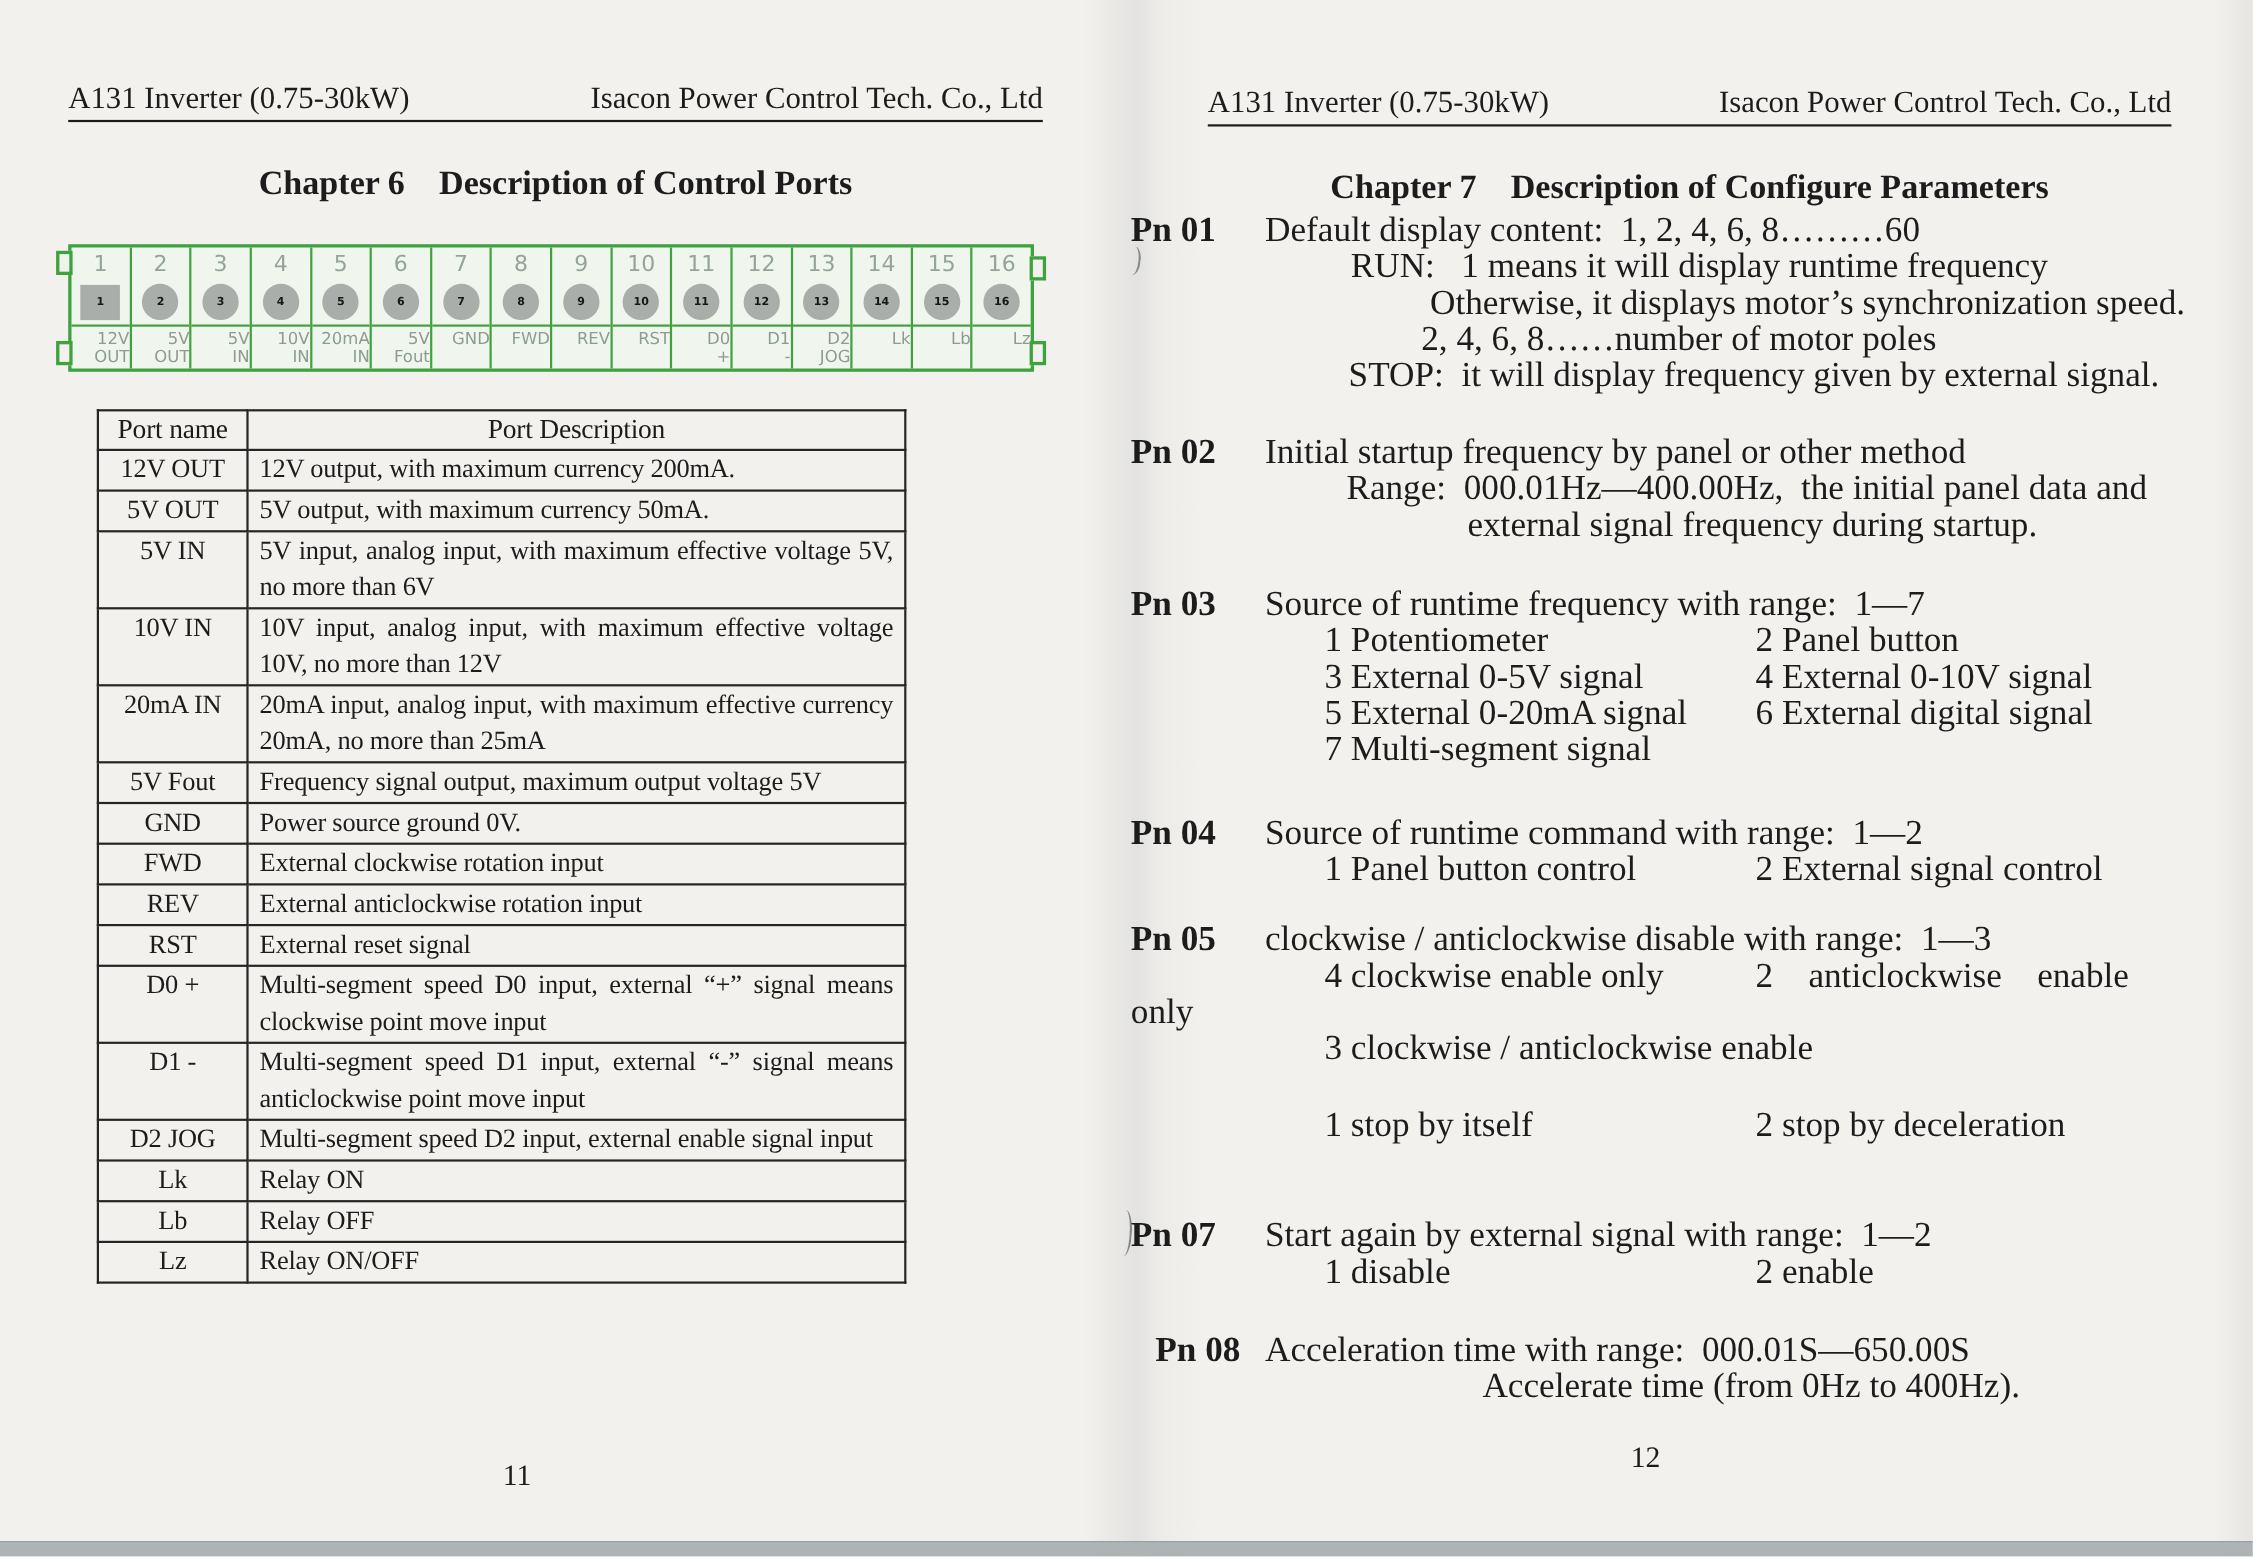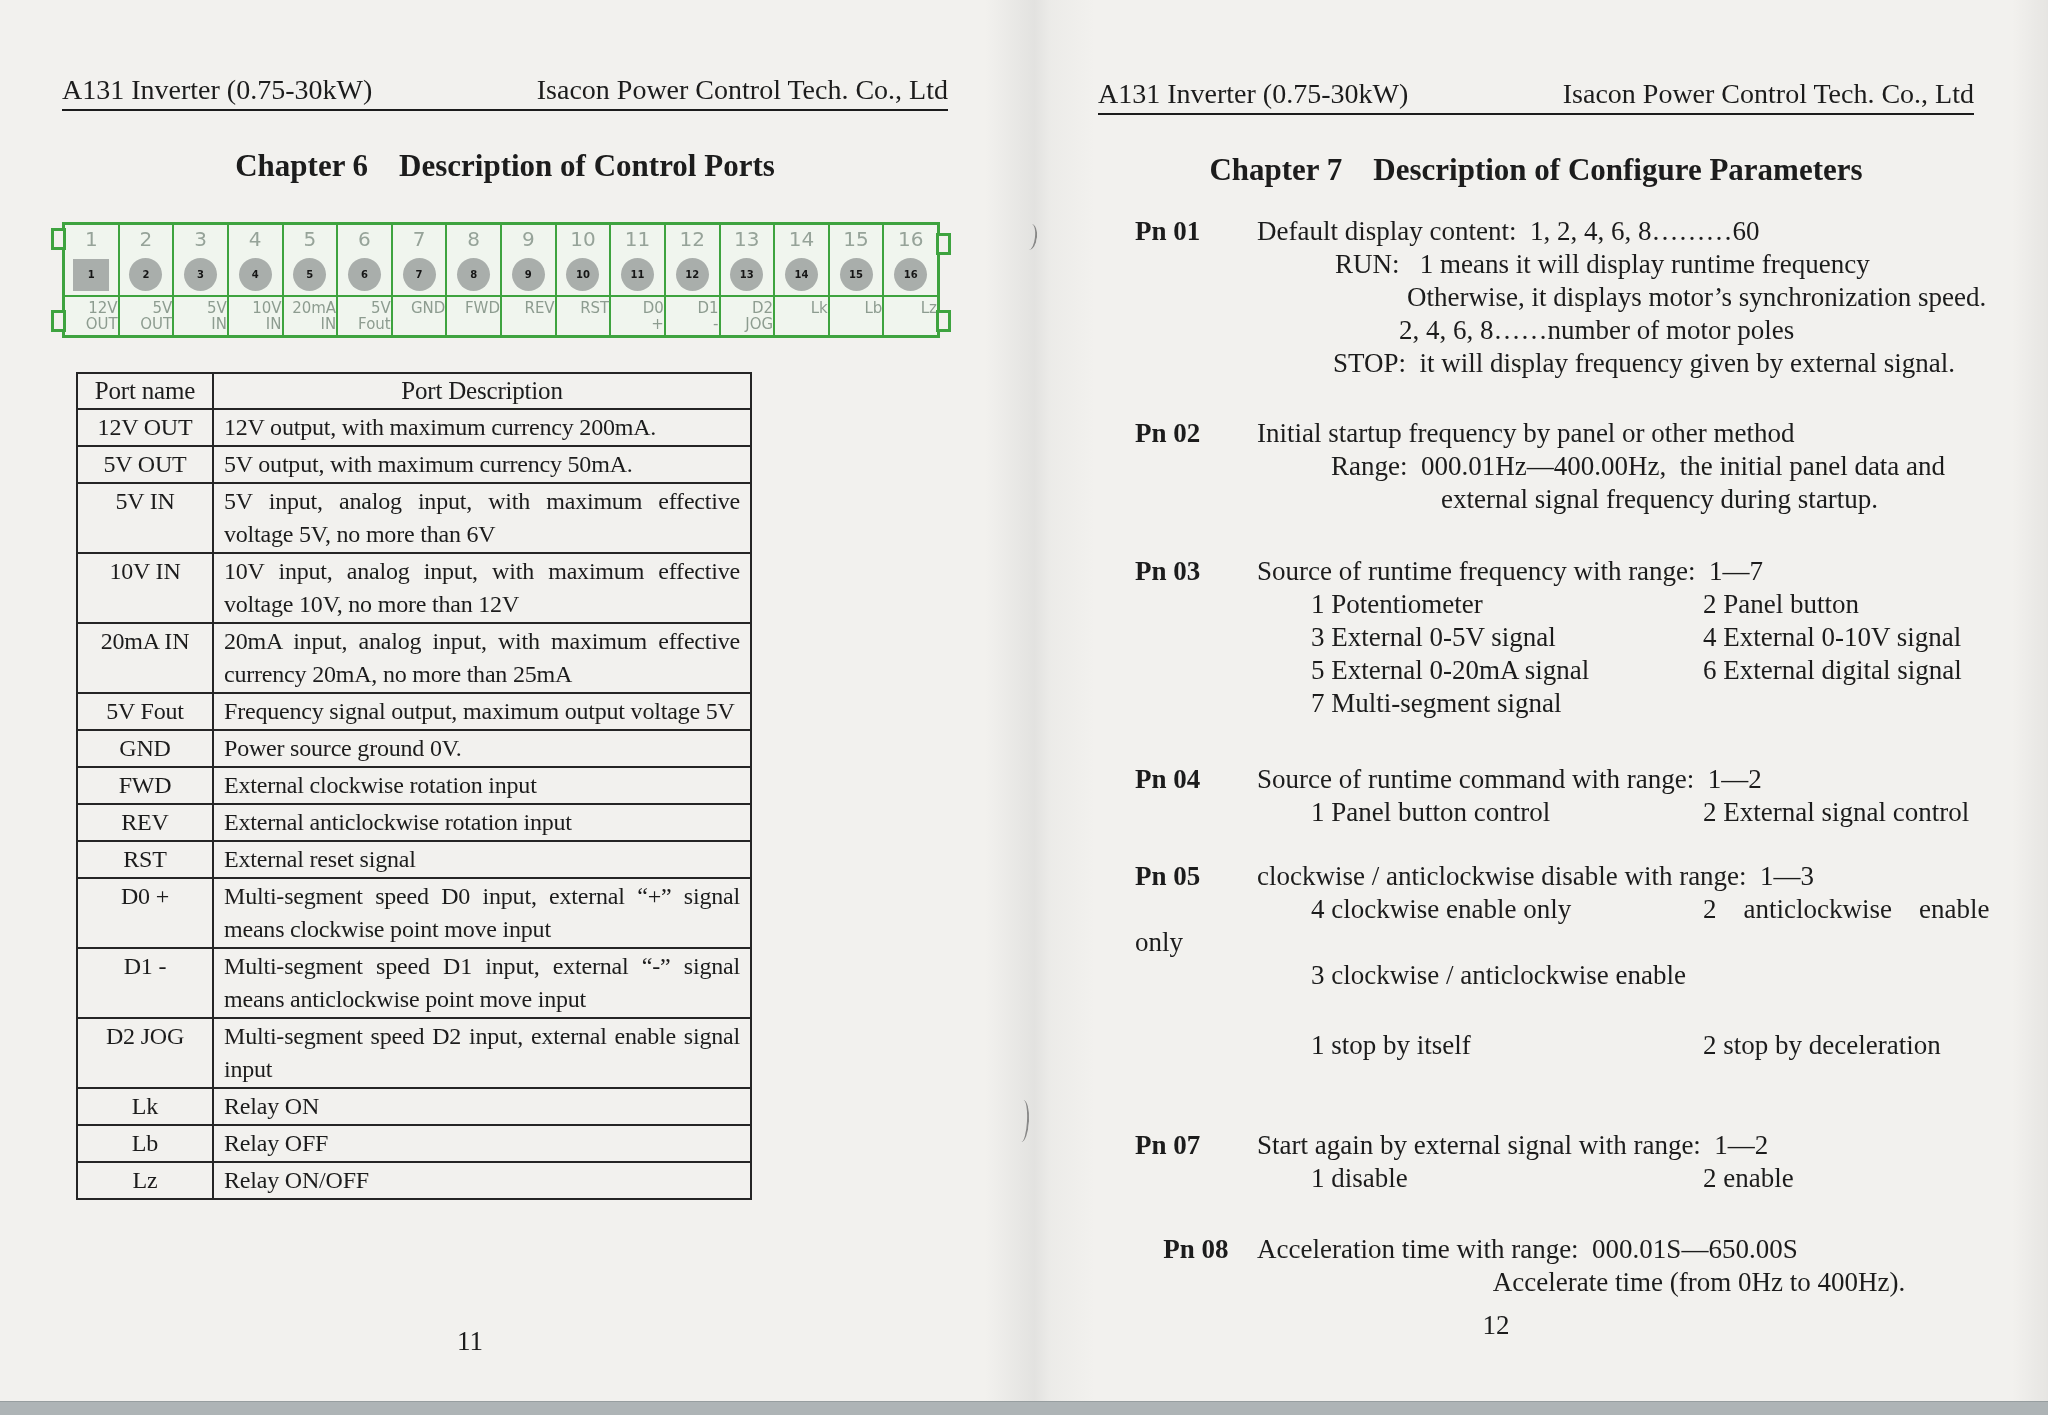--- a/index.html
+++ b/index.html
@@ -82,35 +82,35 @@
     position: absolute; width: 9px; height: 16px;
     border: 3px solid #3ea33f; background: #f2f1ee;
   }
   #tab-l1 { left: -14px; top: 3px; }
   #tab-l2 { left: -14px; top: 85px; }
   #tab-r1 { right: -14px; top: 8px; }
   #tab-r2 { right: -14px; top: 85px; }
 
   
   #port-table {
-    position: absolute; left: 76px; top: 372px; width: 676px;
+    position: absolute; left: 88px; top: 372px; width: 736px;
     border-collapse: collapse; font-size: 24px; letter-spacing: -0.2px;
   }
   #port-table th, #port-table td { border: 2px solid #252525; }
   #port-table th { font-weight: normal; height: 32px; font-size: 25px; }
   td.pname { width: 126px; text-align: center; vertical-align: top; padding: 1px 4px; line-height: 33px; }
   td.pdesc { text-align: justify; vertical-align: top; padding: 1px 10px; line-height: 33px; }
 
   
   .page-num { position: absolute; font-size: 27px; text-align: center; }
   #pg-left  { left: 62px;  top: 1326px; width: 816px; }
   #pg-right { left: 1098px; top: 1310px; width: 796px; }
 
   
-  .param { position: absolute; left: 1135px; width: 910px; font-size: 27px; line-height: 33px; margin-top: 23px; }
+  .param { position: absolute; left: 1028px; width: 910px; font-size: 32px; line-height: 33px; }
   .param-head { display: flex; }
   .pn-id { width: 122px; flex-shrink: 0; font-weight: bold; white-space: pre; }
   .param-title { white-space: pre; }
   .sub { white-space: pre; }
   .opt-row { display: flex; padding-left: 176px; }
   .opt-left { width: 392px; flex-shrink: 0; white-space: pre; }
   .opt-right { white-space: pre; }
   #pn01 { top: 192px; }
   #pn02 { top: 394px; }
   #pn03 { top: 532px; }

